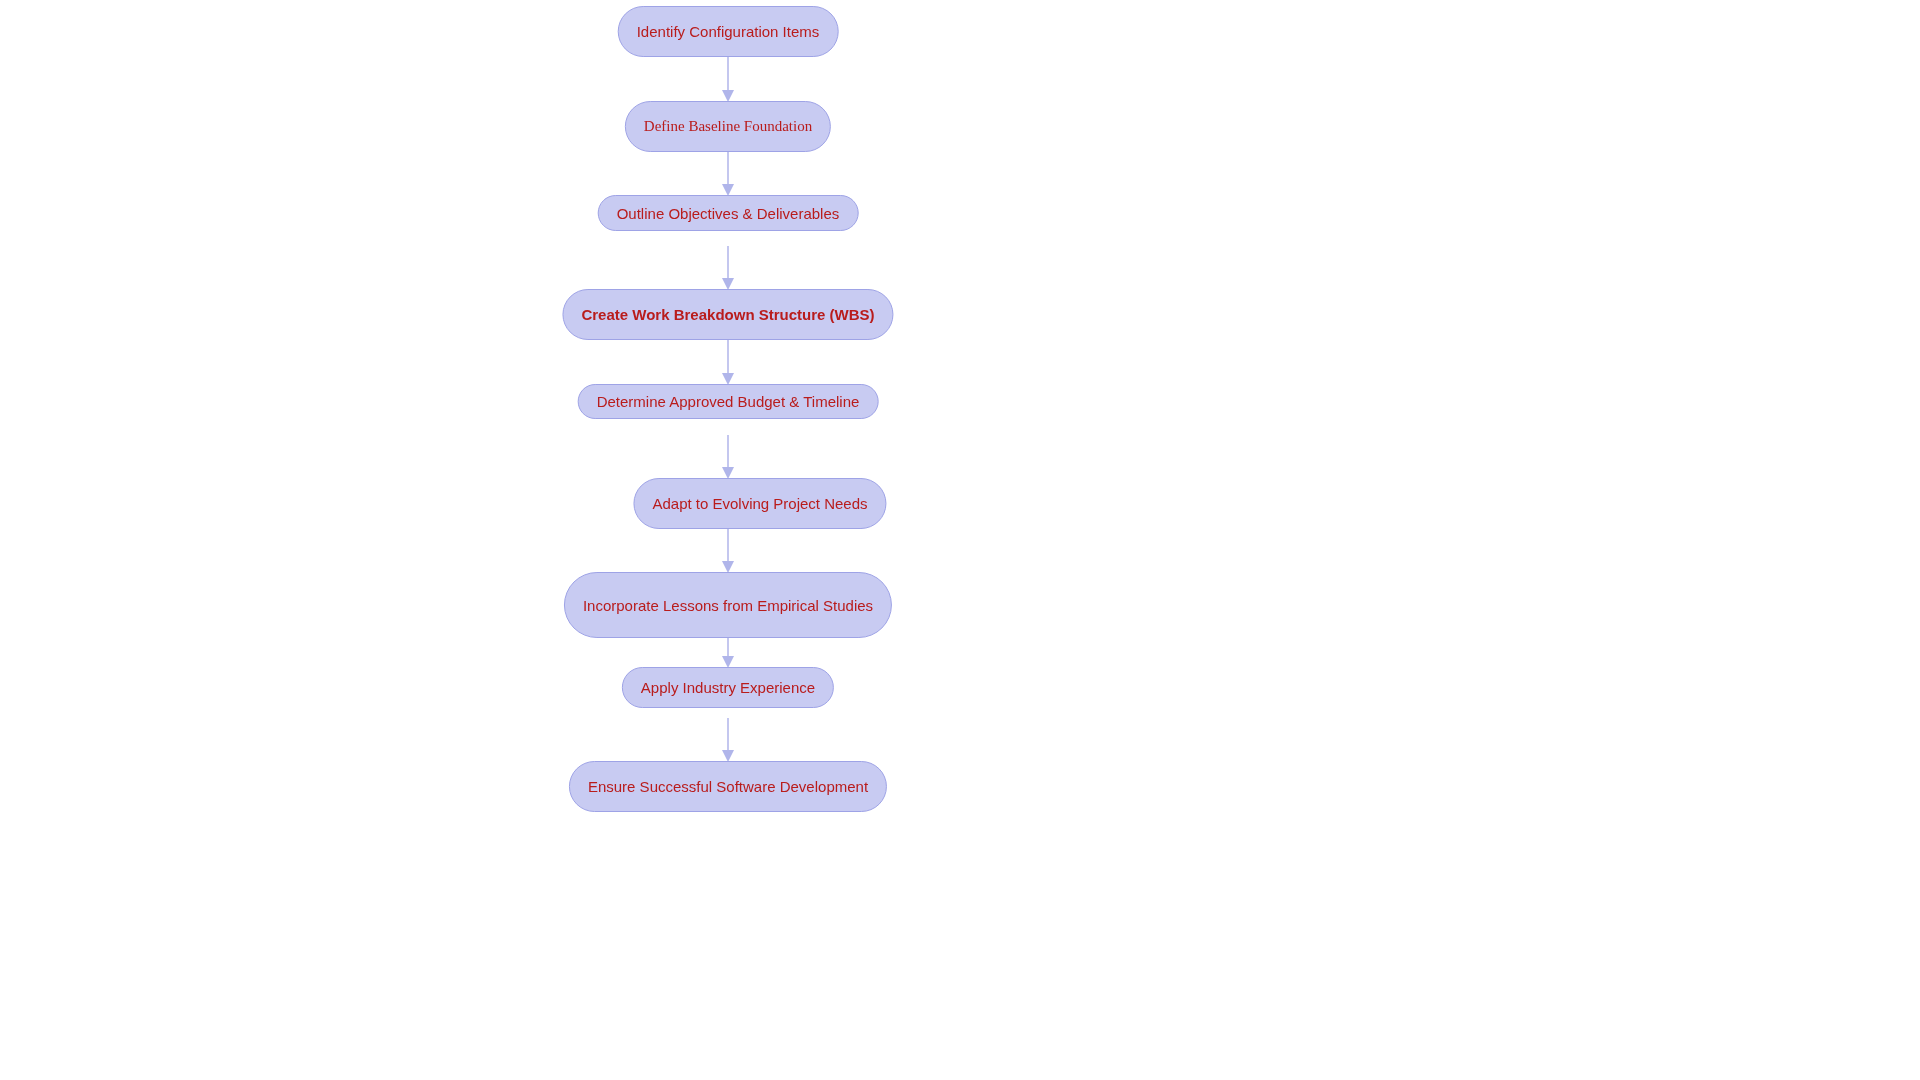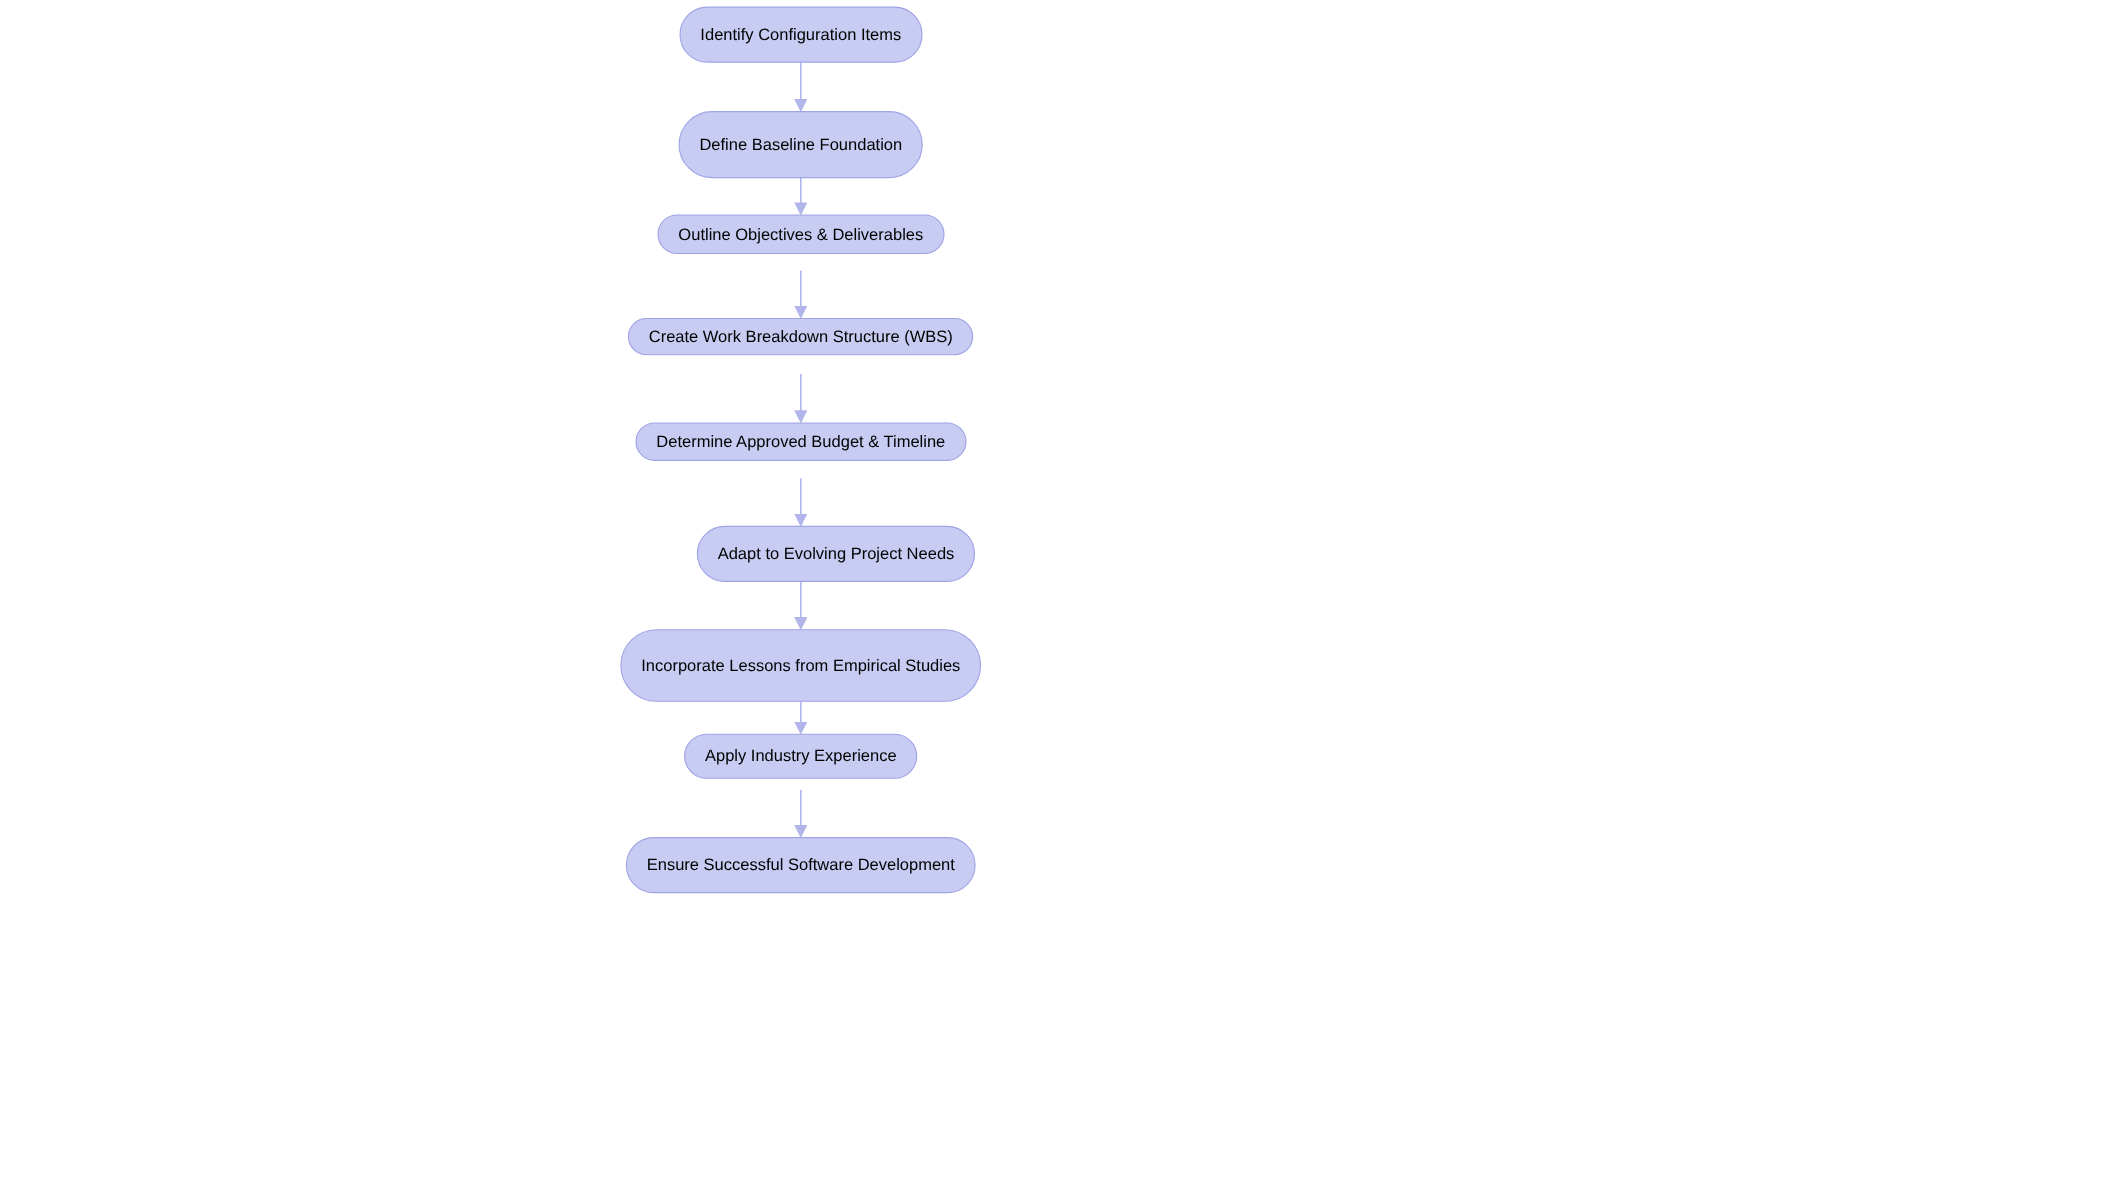--- a/index.html
+++ b/index.html
@@ -16,21 +16,21 @@
     height: 1080px;
   }
   .node {
     position: absolute;
     background: #c8cbf2;
     border: 1px solid #9ea3e6;
     border-radius: 999px;
     display: flex;
     align-items: center;
     justify-content: center;
-    color: #000000;
+    color: #b91c1c;
     font-size: 15px;
     white-space: nowrap;
     box-sizing: border-box;
     padding: 0 18px;
     transform: translateX(-50%);
   }
   svg.arrows {
     position: absolute;
     top: 0;
     left: 0;
@@ -57,27 +57,27 @@
         <line x1="728" y1="435" x2="728" y2="476" stroke="#b0b5ea" stroke-width="1.5" marker-end="url(#arrowhead)"></line>
         <line x1="728" y1="529" x2="728" y2="570" stroke="#b0b5ea" stroke-width="1.5" marker-end="url(#arrowhead)"></line>
         <line x1="728" y1="623" x2="728" y2="665" stroke="#b0b5ea" stroke-width="1.5" marker-end="url(#arrowhead)"></line>
         <line x1="728" y1="718" x2="728" y2="759" stroke="#b0b5ea" stroke-width="1.5" marker-end="url(#arrowhead)"></line>
       </g>
   </svg>
   <div id="nodes-container">
       <div class="node" style="left: 728px; top: 6px; height: 51px; min-width: 208px;">
         <span>Identify Configuration Items</span>
       </div>
-      <div class="node" style="left: 728px; top: 101px; height: 61px; min-width: 194px;">
+      <div class="node" style="left: 728px; top: 101px; height: 51px; min-width: 194px; font-family: Liberation Serif, serif;">
         <span>Define Baseline Foundation</span>
       </div>
       <div class="node" style="left: 728px; top: 195px; height: 36px; min-width: 224px;">
         <span>Outline Objectives &amp; Deliverables</span>
       </div>
-      <div class="node" style="left: 728px; top: 289px; height: 34px; min-width: 278px;">
+      <div class="node" style="left: 728px; top: 289px; height: 51px; min-width: 278px; font-weight: bold;">
         <span>Create Work Breakdown Structure (WBS)</span>
       </div>
       <div class="node" style="left: 728px; top: 384px; height: 35px; min-width: 258px;">
         <span>Determine Approved Budget &amp; Timeline</span>
       </div>
       <div class="node" style="left: 760px; top: 478px; height: 51px; min-width: 218px;">
         <span>Adapt to Evolving Project Needs</span>
       </div>
       <div class="node" style="left: 728px; top: 572px; height: 66px; min-width: 284px;">
         <span>Incorporate Lessons from Empirical Studies</span>

